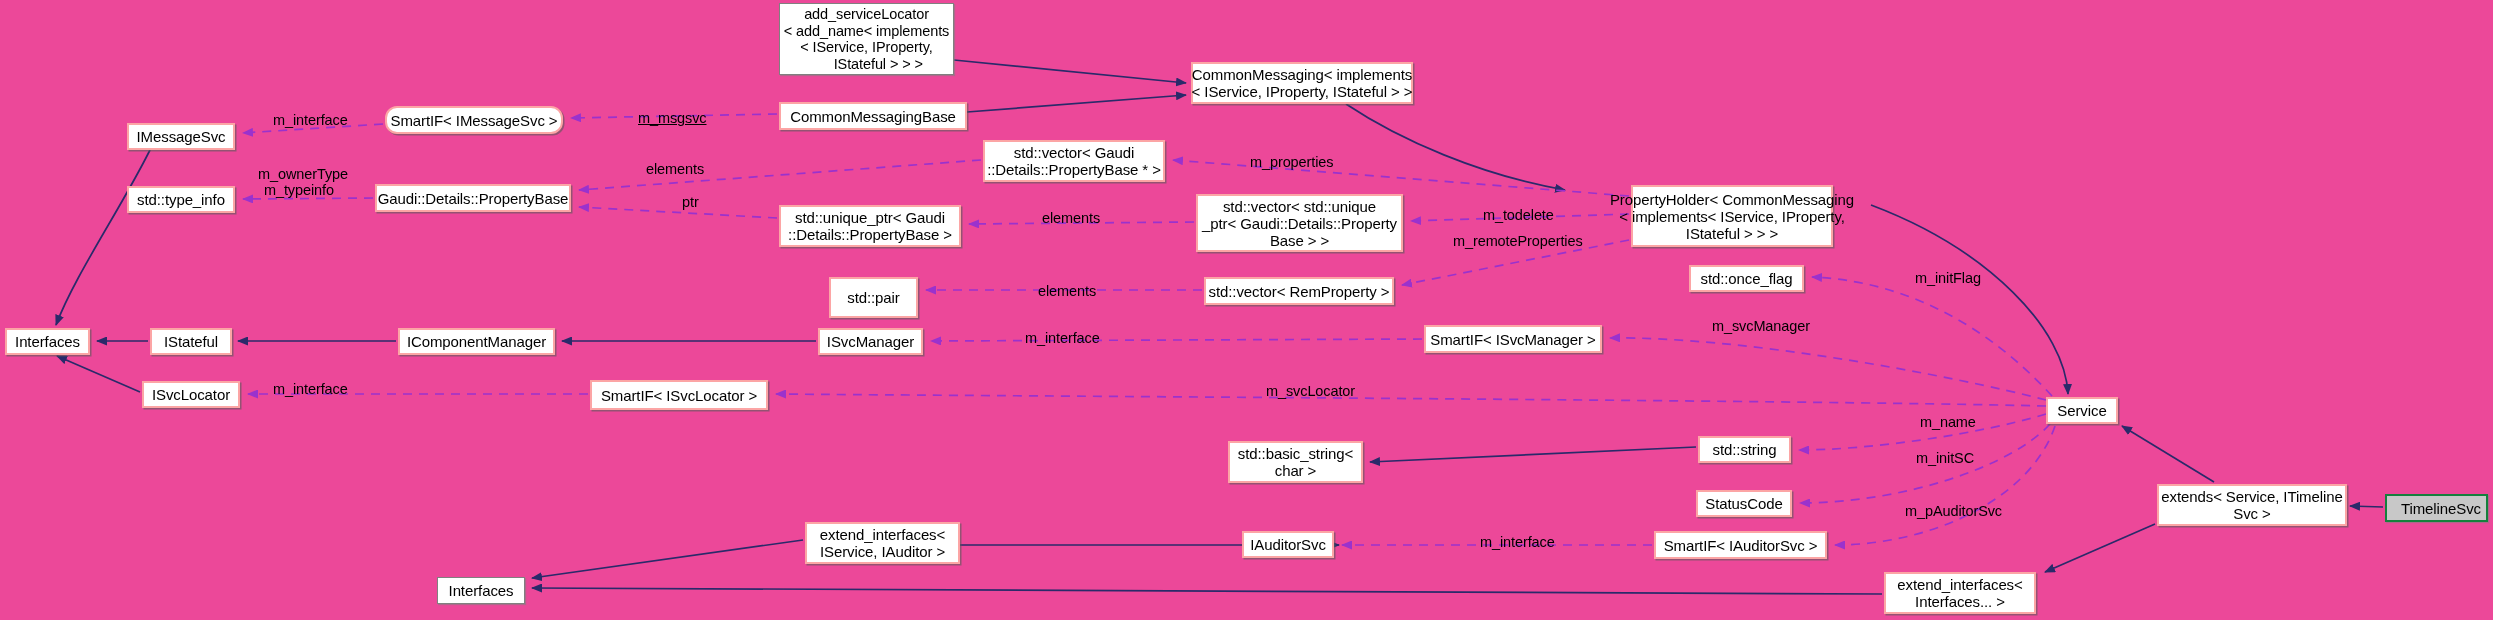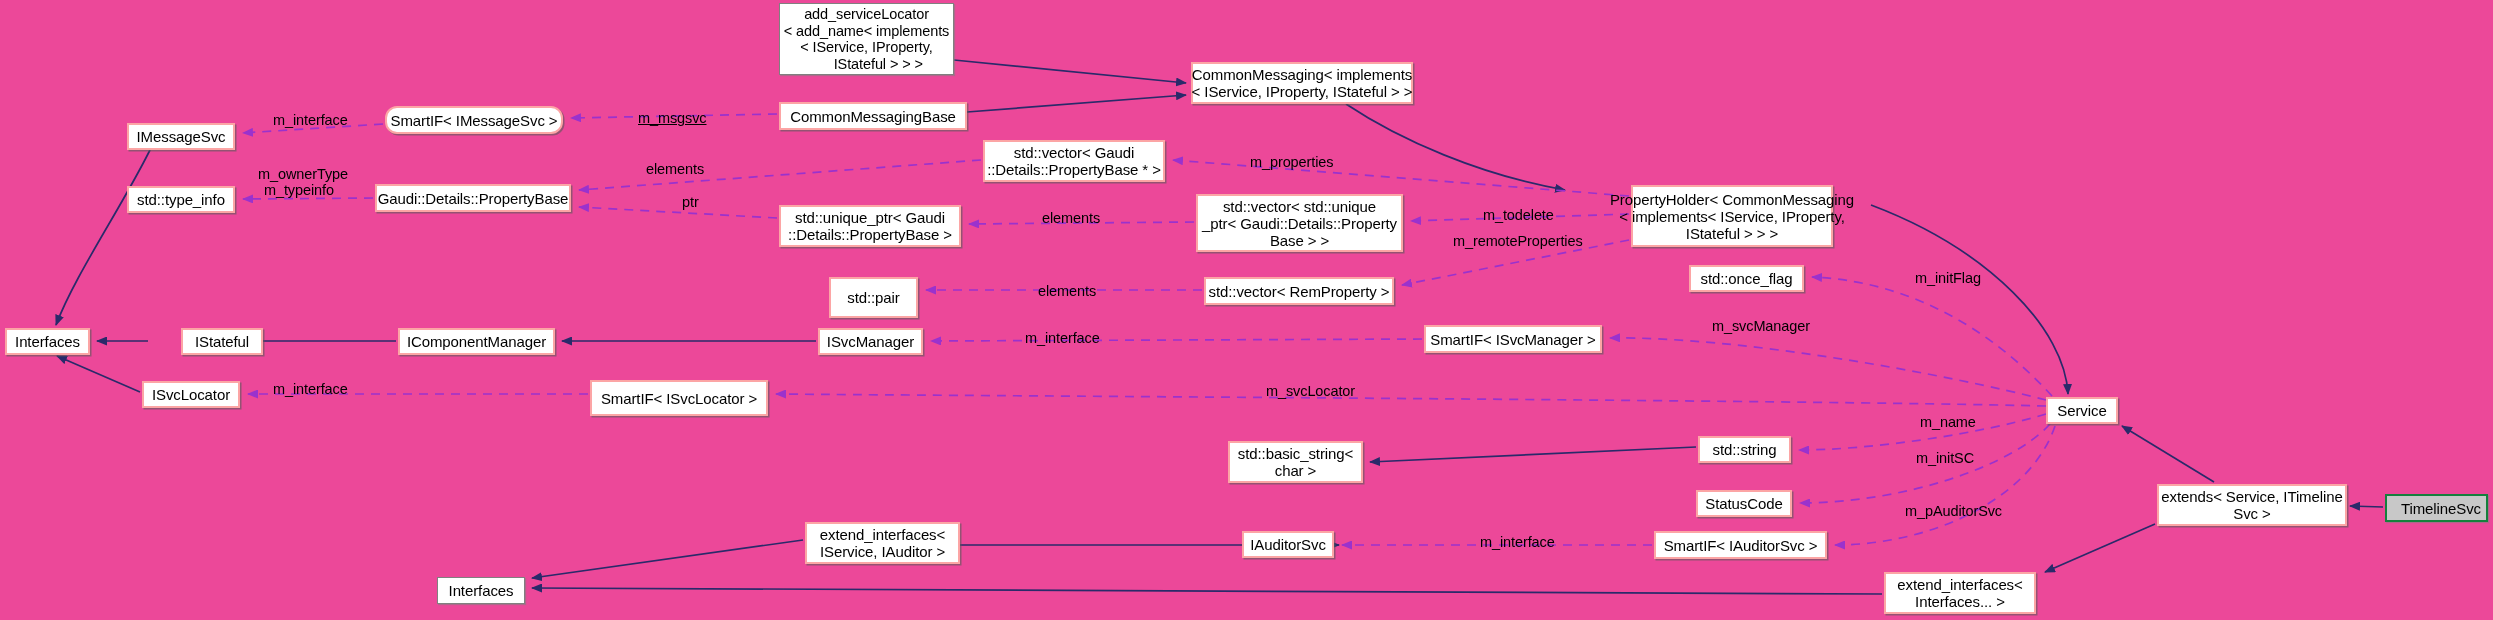--- a/index.html
+++ b/index.html
@@ -218,41 +218,41 @@
   </div>
 
   <div class="node strong" style="left:1689px; top:265px; width:115px; height:27px;">
     <span class="nlabel">std::once_flag</span>
   </div>
 
   <div class="node strong" style="left:5px; top:328px; width:85px; height:27px;">
     <span class="nlabel">Interfaces</span>
   </div>
 
-  <div class="node strong" style="left:150px; top:328px; width:82px; height:27px;margin-left:31px;">
+  <div class="node strong" style="left:150px; top:328px; width:82px; height:27px;">
     <span class="nlabel">IStateful</span>
   </div>
 
   <div class="node strong" style="left:398px; top:328px; width:157px; height:27px;">
     <span class="nlabel">IComponentManager</span>
   </div>
 
   <div class="node strong" style="left:818px; top:328px; width:105px; height:27px;">
     <span class="nlabel">ISvcManager</span>
   </div>
 
   <div class="node strong" style="left:1424px; top:325px; width:178px; height:28px;">
     <span class="nlabel">SmartIF&lt; ISvcManager &gt;</span>
   </div>
 
   <div class="node strong" style="left:142px; top:381px; width:98px; height:27px;">
     <span class="nlabel">ISvcLocator</span>
   </div>
 
-  <div class="node strong" style="left:590px; top:380px; width:178px; height:36px;">
+  <div class="node strong" style="left:590px; top:380px; width:178px; height:30px;">
     <span class="nlabel">SmartIF&lt; ISvcLocator &gt;</span>
   </div>
 
   <div class="node strong" style="left:2046px; top:397px; width:72px; height:27px;">
     <span class="nlabel">Service</span>
   </div>
 
   <div class="node strong" style="left:1698px; top:436px; width:93px; height:27px;">
     <span class="nlabel">std::string</span>
   </div>

